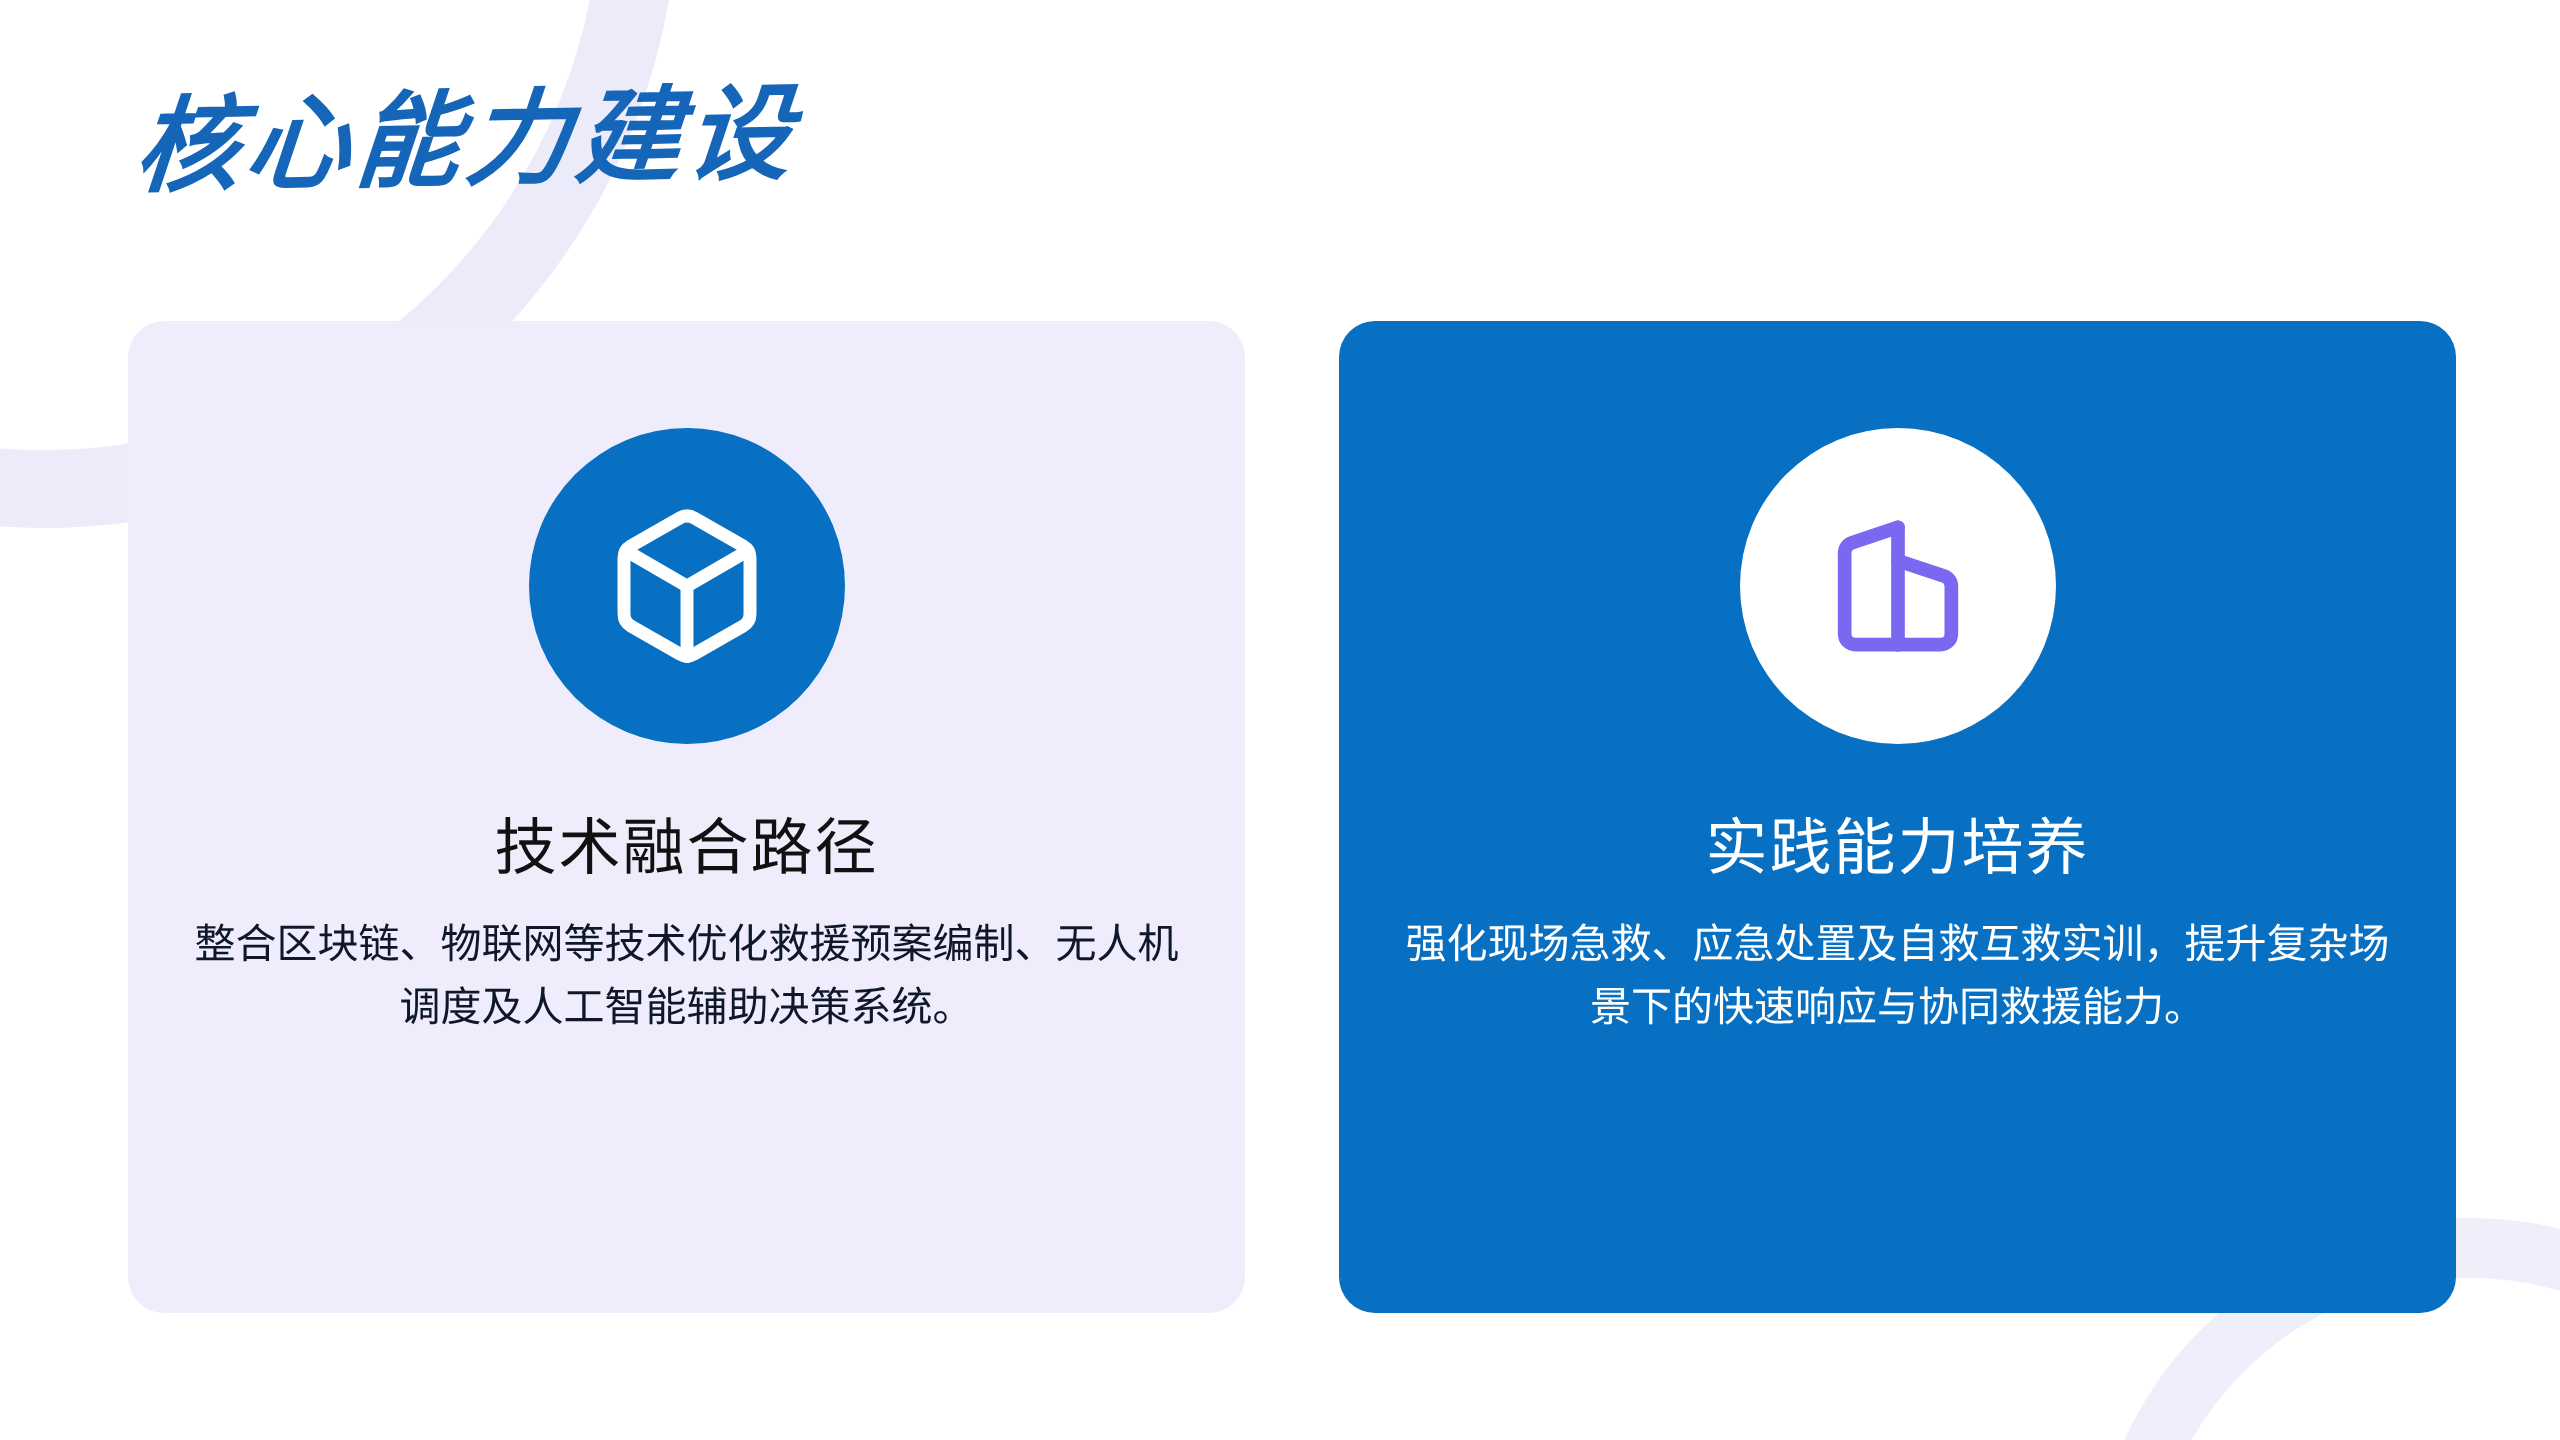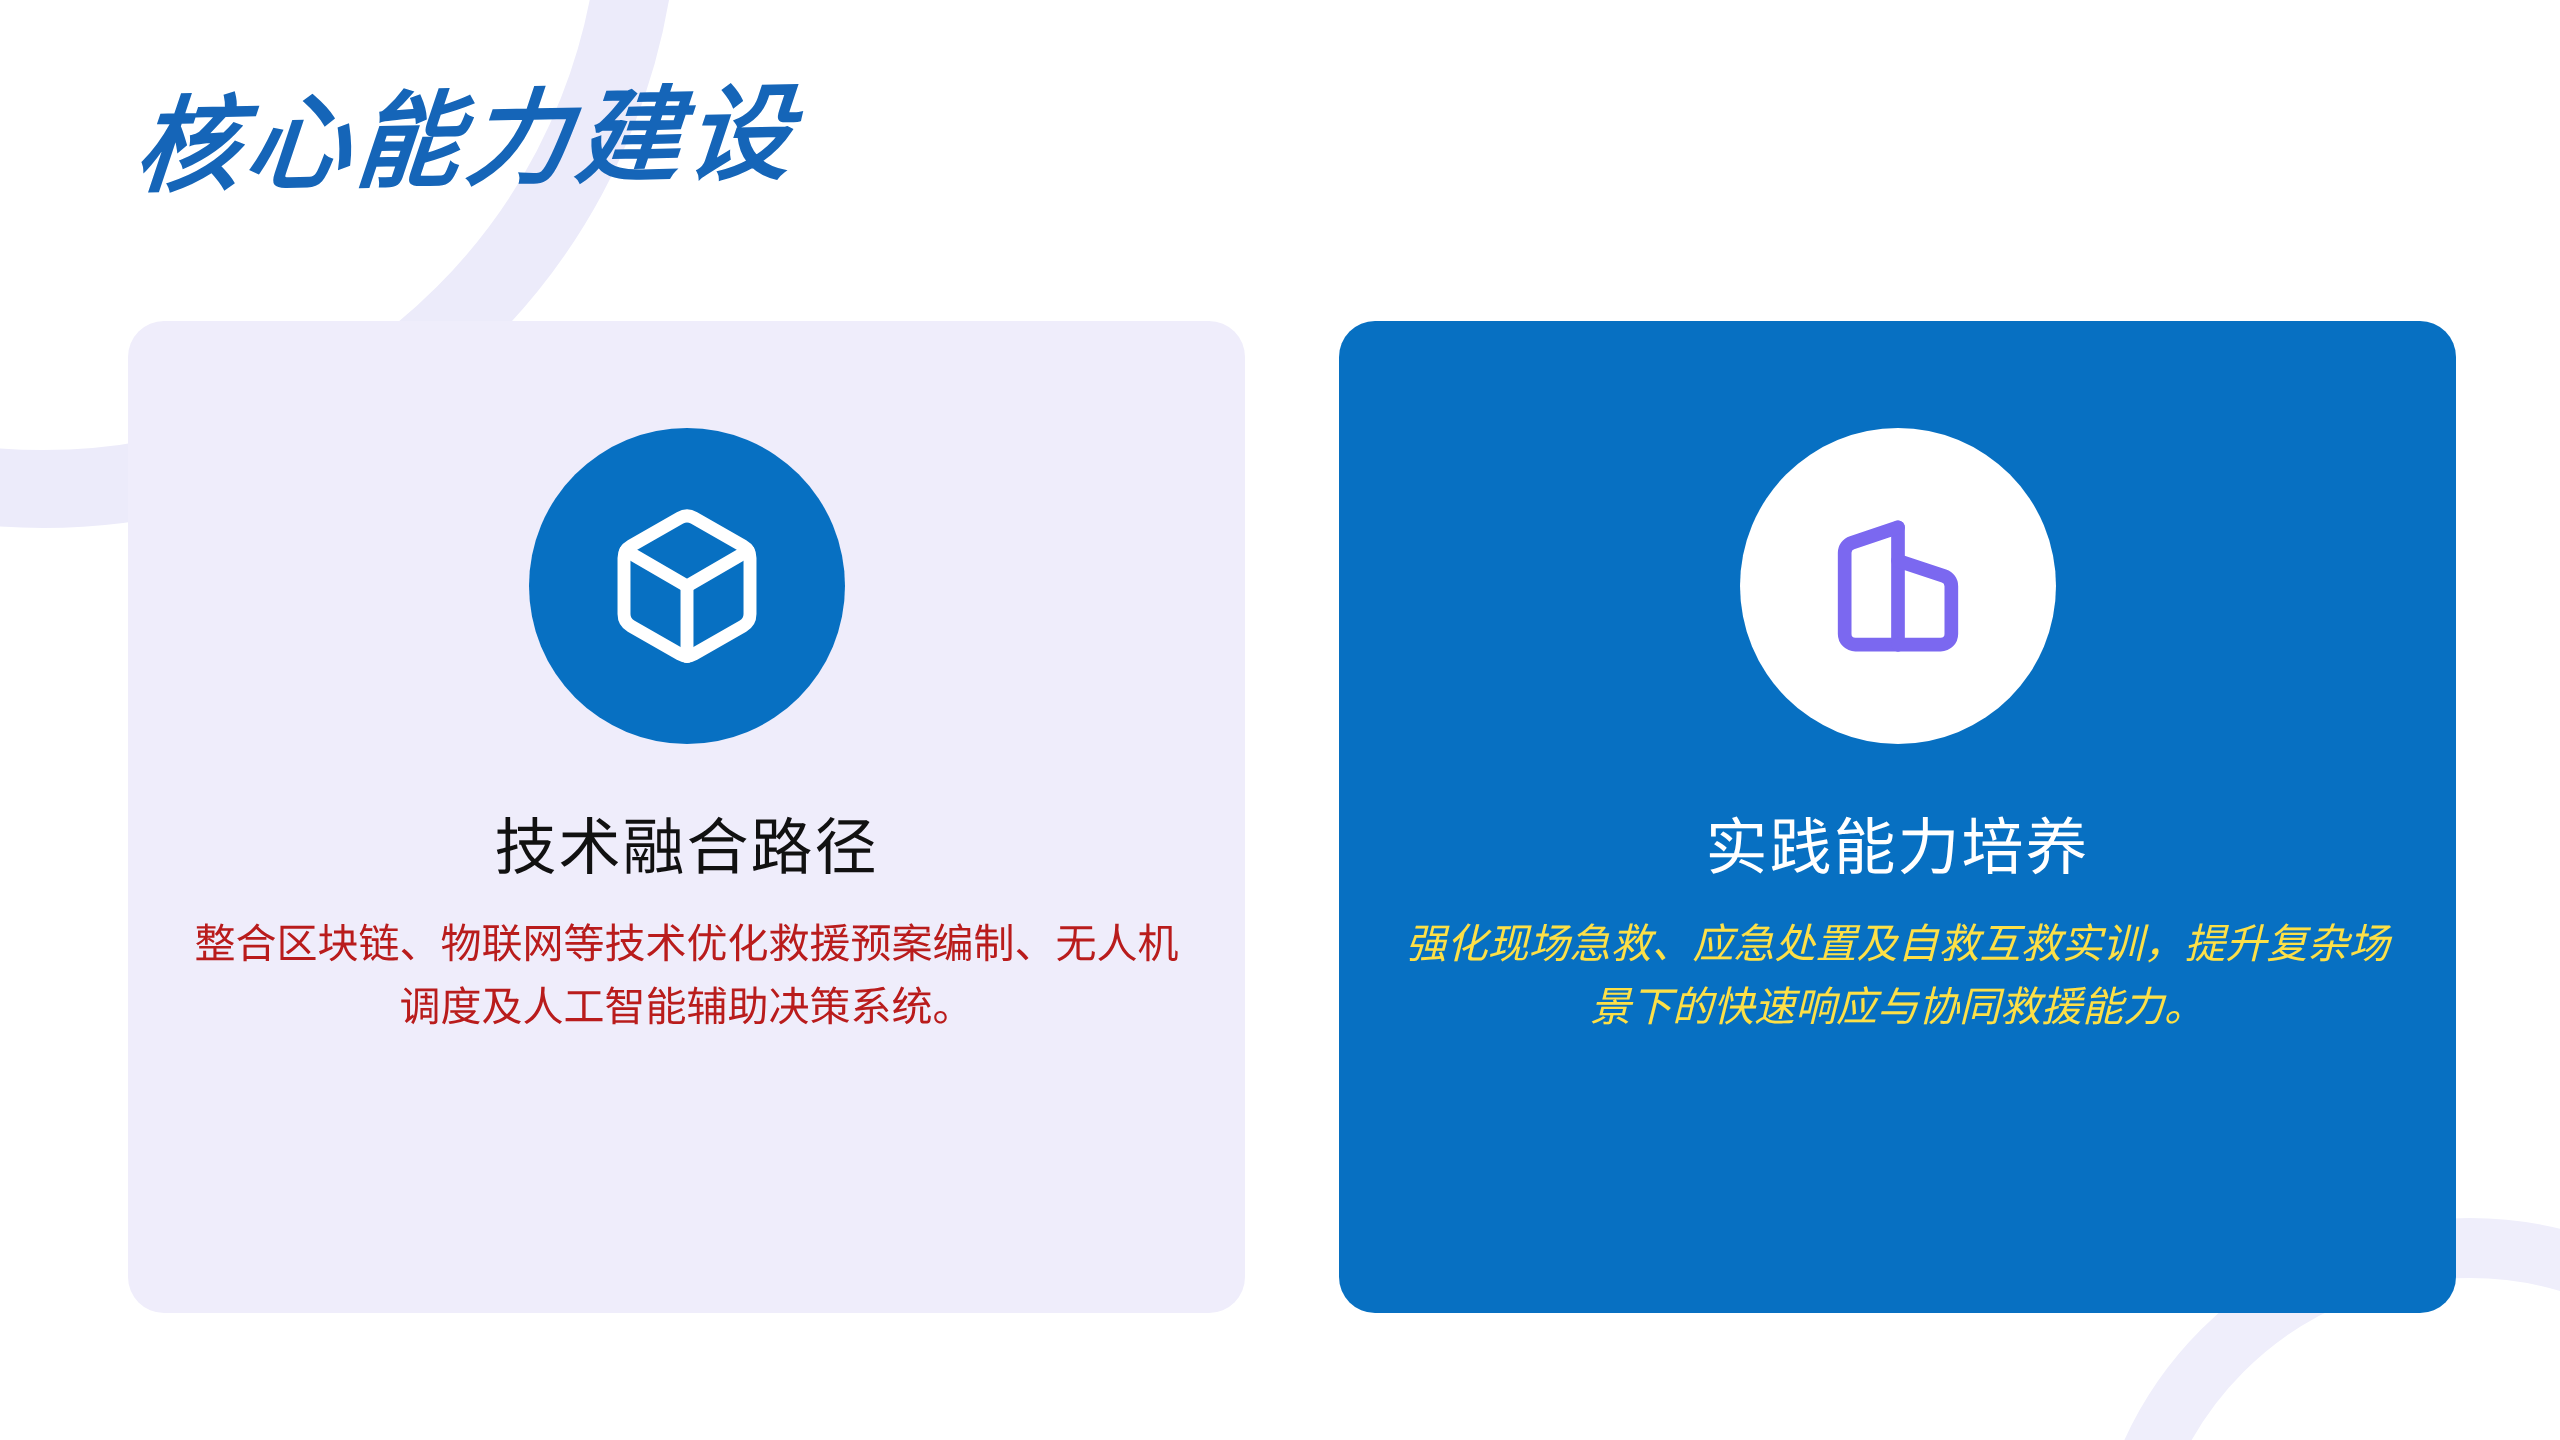--- a/index.html
+++ b/index.html
@@ -115,22 +115,22 @@
   .card-heading--light { color: #FFFFFF; }
 
   .card-body {
     margin-top: 30px;
     font-size: 41px;
     font-weight: 400;
     line-height: 1.52;
     text-align: center;
     max-width: 1000px;
   }
-  .card-body--dark  { color: #b91c1c; }
-  .card-body--light { color: #fde047; font-style: italic; }
+  .card-body--dark  { color: #0f172a; }
+  .card-body--light { color: #ffffff; }
 </style>
 </head>
 <body>
 
 <div id="slide">
 
   <div class="deco-layer">
     <div class="deco-arc-tl"></div>
     <div class="deco-arc-br"></div>
   </div>

